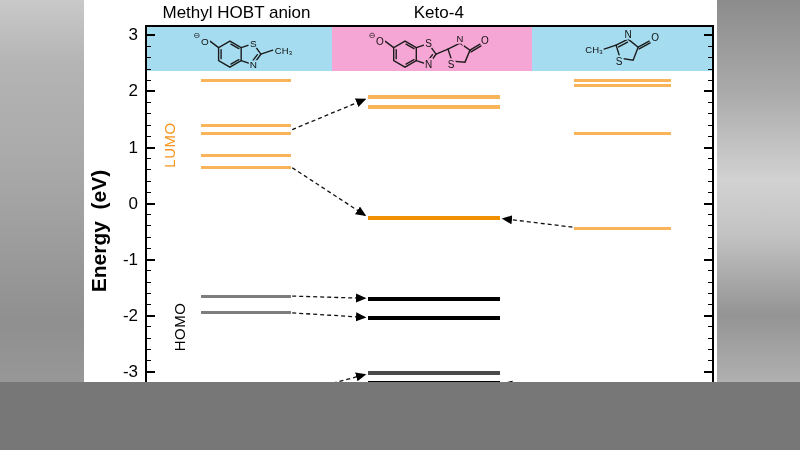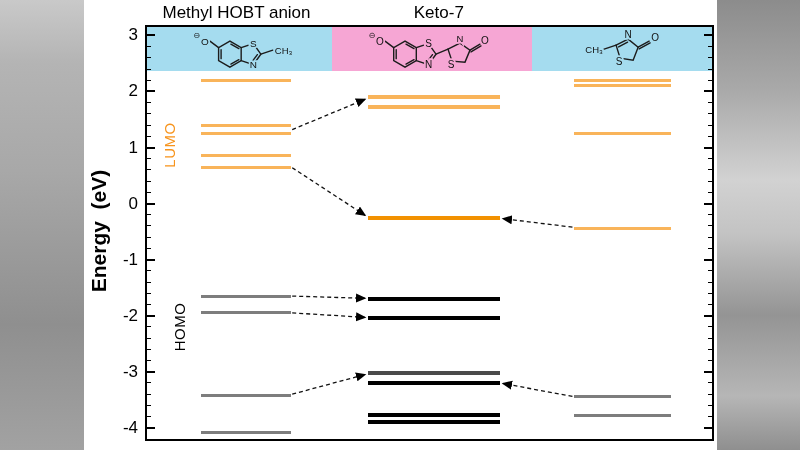--- a/index.html
+++ b/index.html
@@ -1,16 +1,16 @@
 <!DOCTYPE html>
 <html><head>
 <meta charset="utf-8">
 <style>
   html,body{margin:0;padding:0;background:#777;}
-  #stage{position:relative;width:800px;height:450px;overflow:hidden;
+  #stage{position:relative;width:800px;height:382px;overflow:hidden;
          font-family:"Liberation Sans",sans-serif;background:#9a9a9a;}
   #bg-left{position:absolute;left:0;top:0;width:84px;height:450px;
     background:linear-gradient(180deg,#c9c9c9 0%,#b4b4b4 14%,#a8a8a8 38%,#8f8f8f 72%,#a2a2a2 100%);}
   #bg-right{position:absolute;right:0;top:0;width:83px;height:450px;
     background:linear-gradient(180deg,#8c8c8c 0%,#a9a9a9 20%,#d2d2d2 40%,#c3c3c3 52%,#949494 70%,#b6b6b6 88%,#8f8f8f 100%);}
   #panel{position:absolute;left:84px;top:0;width:633px;height:450px;background:#ffffff;}
   #plot{position:absolute;left:61px;top:25px;width:565px;height:412px;border:2px solid #000;background:#fff;}
   .title{position:absolute;top:2px;height:22px;line-height:22px;font-size:17px;color:#000;
          white-space:nowrap;transform:translateX(-50%);}
   .vlabel{position:absolute;text-align:center;transform:rotate(-90deg);white-space:pre;}
@@ -30,21 +30,21 @@
 </style>
 </head>
 <body>
 
 <div id="stage">
   <div id="bg-left"></div>
   <div id="bg-right"></div>
 
   <div id="panel">
     <div class="title" id="title-0" style="left: 152.53px;">Methyl HOBT anion</div>
-    <div class="title" id="title-1" style="left: 354.8px;">Keto-7</div>
+    <div class="title" id="title-1" style="left: 354.8px;">Keto-4</div>
 
     <div id="ylabel" class="vlabel">Energy  (eV)</div>
 
     <div id="plot">
 
       <div class="banner" id="banner-0" style="left: 0px; width: 184.755px; height: 44.283px; background: rgb(165, 220, 239);">
         <svg viewBox="0 0 185 44" preserveAspectRatio="xMidYMid meet">
           <line class="bond" x1="71.7" y1="20.5" x2="63" y2="14"></line>
           <polygon class="ring" points="83,14 71.7,20.5 71.7,33.5 83,40 94.3,33.5 94.3,20.5"></polygon>
           <line class="bond" x1="74.2" y1="22.5" x2="74.2" y2="31.5"></line>

